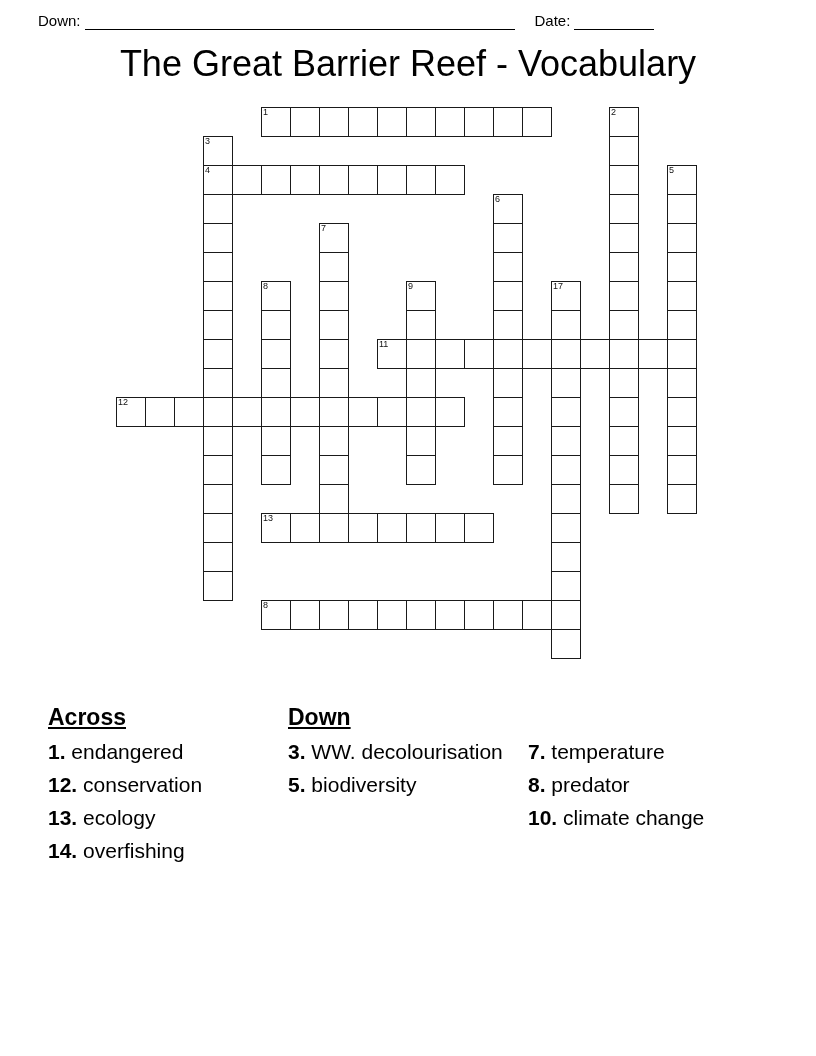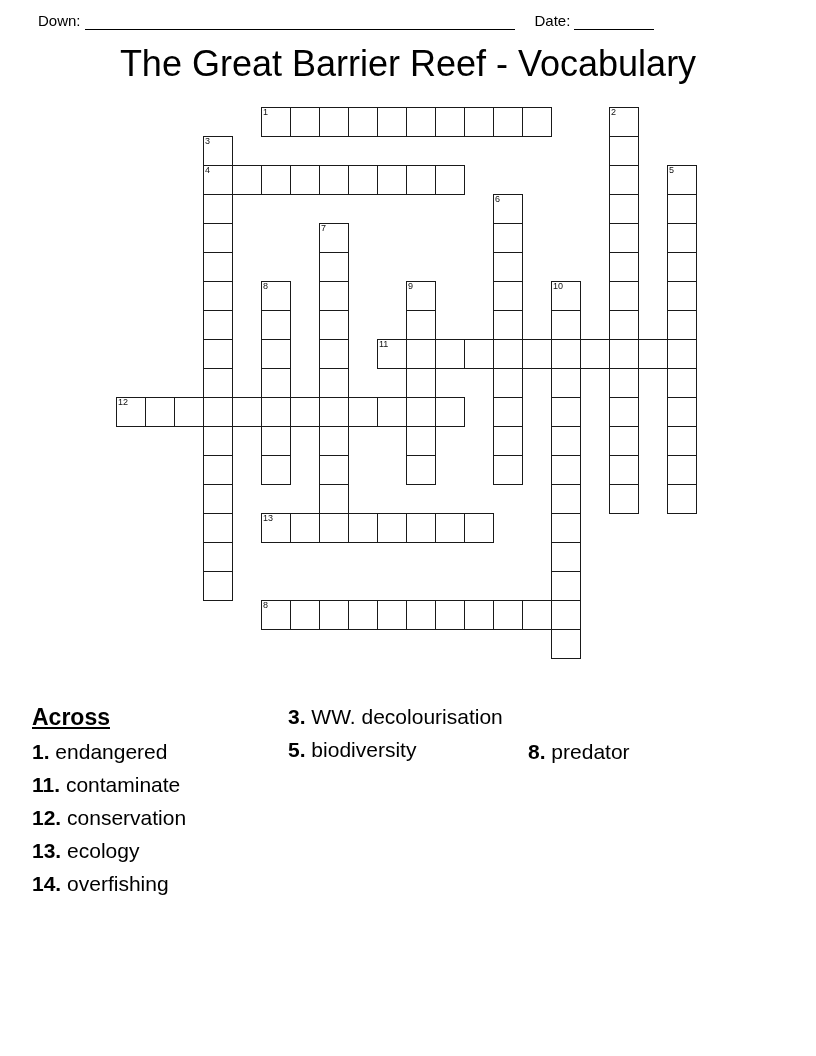--- a/index.html
+++ b/index.html
@@ -54,21 +54,21 @@
   }
 
   
   .clues{
     position:absolute; left:0; top:700px; width:816px; height:270px;
   }
   .clue-col{
     position:absolute; top:0;
     font-size:21px; line-height:33px;
   }
-  .clue-col.c1{ left:32px;  width:230px; }
+  .clue-col.c1{ left:48px;  width:230px; }
   .clue-col.c2{ left:288px; width:230px; }
   .clue-col.c3{ left:528px; width:250px; }
 
   .clue-head{
     font-size:23px; font-weight:bold; text-decoration:underline;
     line-height:34px; margin-bottom:1px; display:block;
   }
   .clue-item{ display:block; }
   .clue-num{ font-weight:bold; }
   .clue-text{ font-weight:normal; }
@@ -144,21 +144,21 @@
     <div class="xw-cell" style="left: 203px; top: 281px; width: 30px; height: 30px;"></div>
     <div class="xw-cell" style="left: 261px; top: 281px; width: 30px; height: 30px;">
       <span class="xw-num">8</span>
     </div>
     <div class="xw-cell" style="left: 319px; top: 281px; width: 30px; height: 30px;"></div>
     <div class="xw-cell" style="left: 406px; top: 281px; width: 30px; height: 30px;">
       <span class="xw-num">9</span>
     </div>
     <div class="xw-cell" style="left: 493px; top: 281px; width: 30px; height: 30px;"></div>
     <div class="xw-cell" style="left: 551px; top: 281px; width: 30px; height: 30px;">
-      <span class="xw-num">10</span>
+      <span class="xw-num">17</span>
     </div>
     <div class="xw-cell" style="left: 609px; top: 281px; width: 30px; height: 30px;"></div>
     <div class="xw-cell" style="left: 667px; top: 281px; width: 30px; height: 30px;"></div>
     <div class="xw-cell" style="left: 203px; top: 310px; width: 30px; height: 30px;"></div>
     <div class="xw-cell" style="left: 261px; top: 310px; width: 30px; height: 30px;"></div>
     <div class="xw-cell" style="left: 319px; top: 310px; width: 30px; height: 30px;"></div>
     <div class="xw-cell" style="left: 406px; top: 310px; width: 30px; height: 30px;"></div>
     <div class="xw-cell" style="left: 493px; top: 310px; width: 30px; height: 30px;"></div>
     <div class="xw-cell" style="left: 551px; top: 310px; width: 30px; height: 30px;"></div>
     <div class="xw-cell" style="left: 609px; top: 310px; width: 30px; height: 30px;"></div>
@@ -260,49 +260,54 @@
 
 <div class="clues">
 
   <div class="clue-col c1">
     <span class="clue-head">Across</span>
     <span class="clue-item">
       <span class="clue-num">1.</span>
       <span class="clue-text">endangered</span>
     </span>
     <span class="clue-item">
-      <span class="clue-num">11.</span>
-      <span class="clue-text">contaminate</span>
-    </span>
-    <span class="clue-item">
       <span class="clue-num">12.</span>
       <span class="clue-text">conservation</span>
     </span>
     <span class="clue-item">
       <span class="clue-num">13.</span>
       <span class="clue-text">ecology</span>
     </span>
     <span class="clue-item">
       <span class="clue-num">14.</span>
       <span class="clue-text">overfishing</span>
     </span>
   </div>
 
   <div class="clue-col c2">
+    <span class="clue-head">Down</span>
     <span class="clue-item">
       <span class="clue-num">3.</span>
       <span class="clue-text">WW. decolourisation</span>
     </span>
     <span class="clue-item">
       <span class="clue-num">5.</span>
       <span class="clue-text">biodiversity</span>
     </span>
   </div>
 
   <div class="clue-col c3">
     <span class="spacer-head"></span>
     <span class="clue-item">
+      <span class="clue-num">7.</span>
+      <span class="clue-text">temperature</span>
+    </span>
+    <span class="clue-item">
       <span class="clue-num">8.</span>
       <span class="clue-text">predator</span>
     </span>
+    <span class="clue-item">
+      <span class="clue-num">10.</span>
+      <span class="clue-text">climate change</span>
+    </span>
   </div>
 
 </div>
 
 </body></html>

